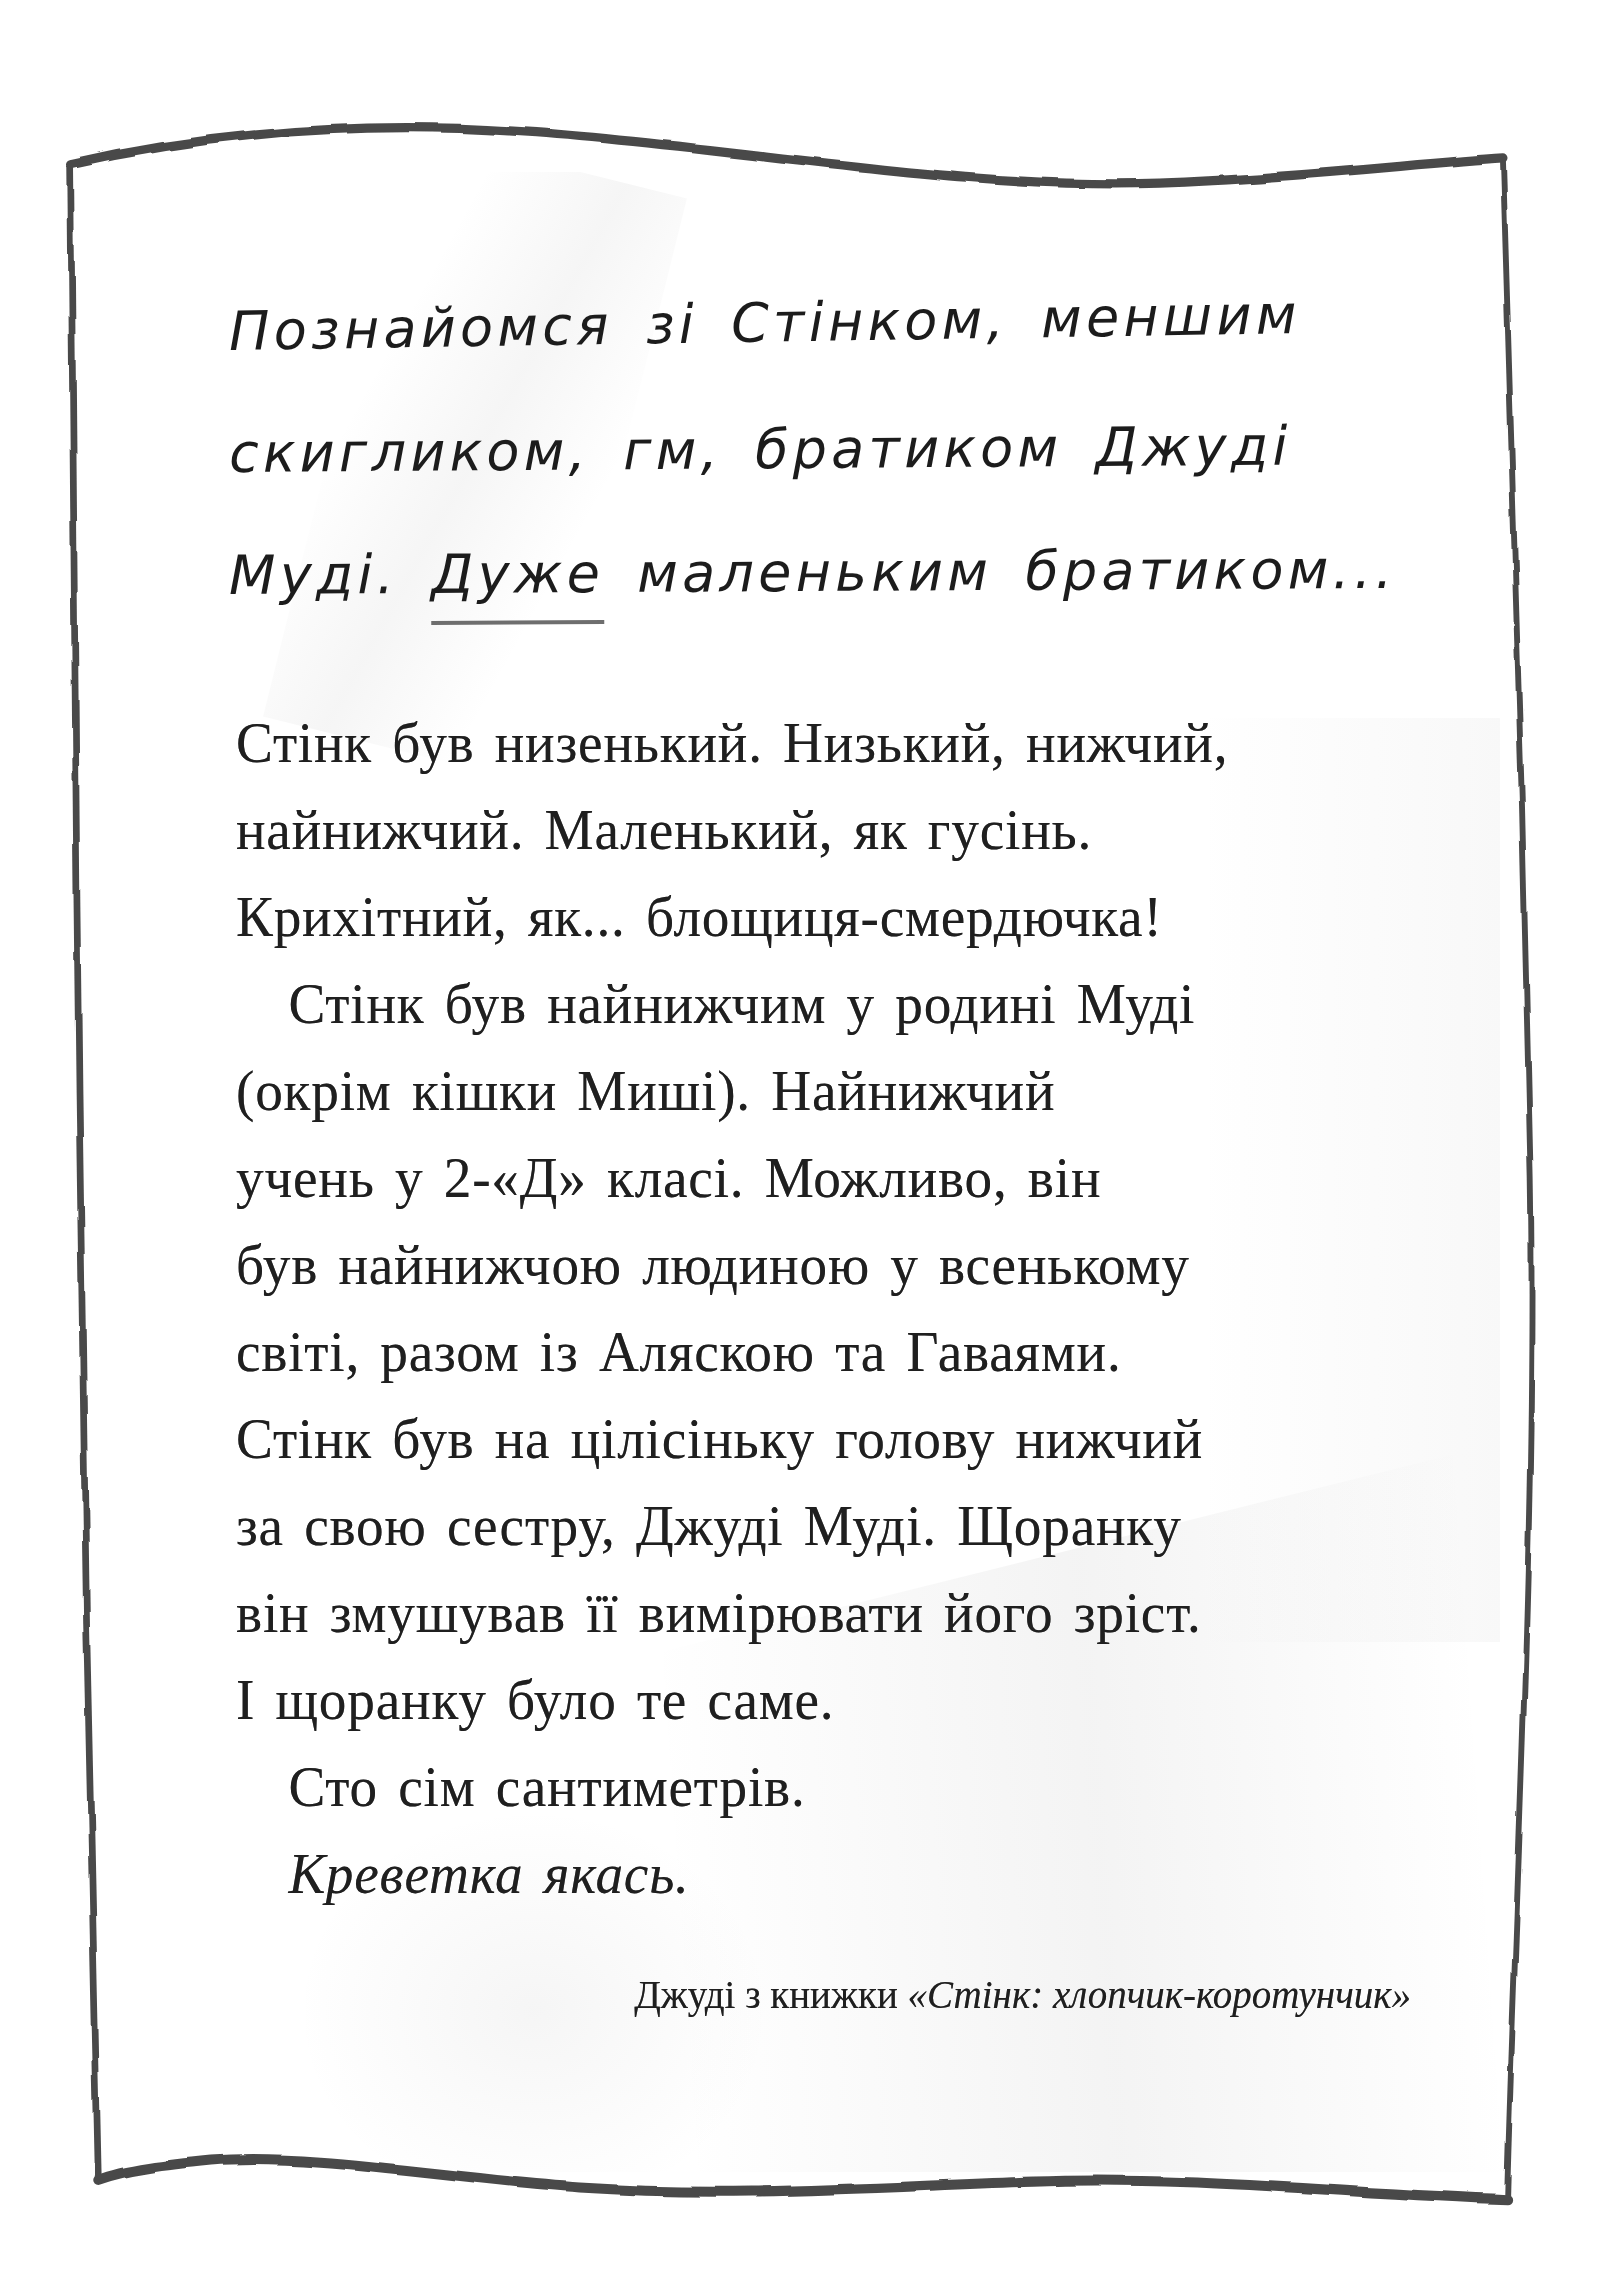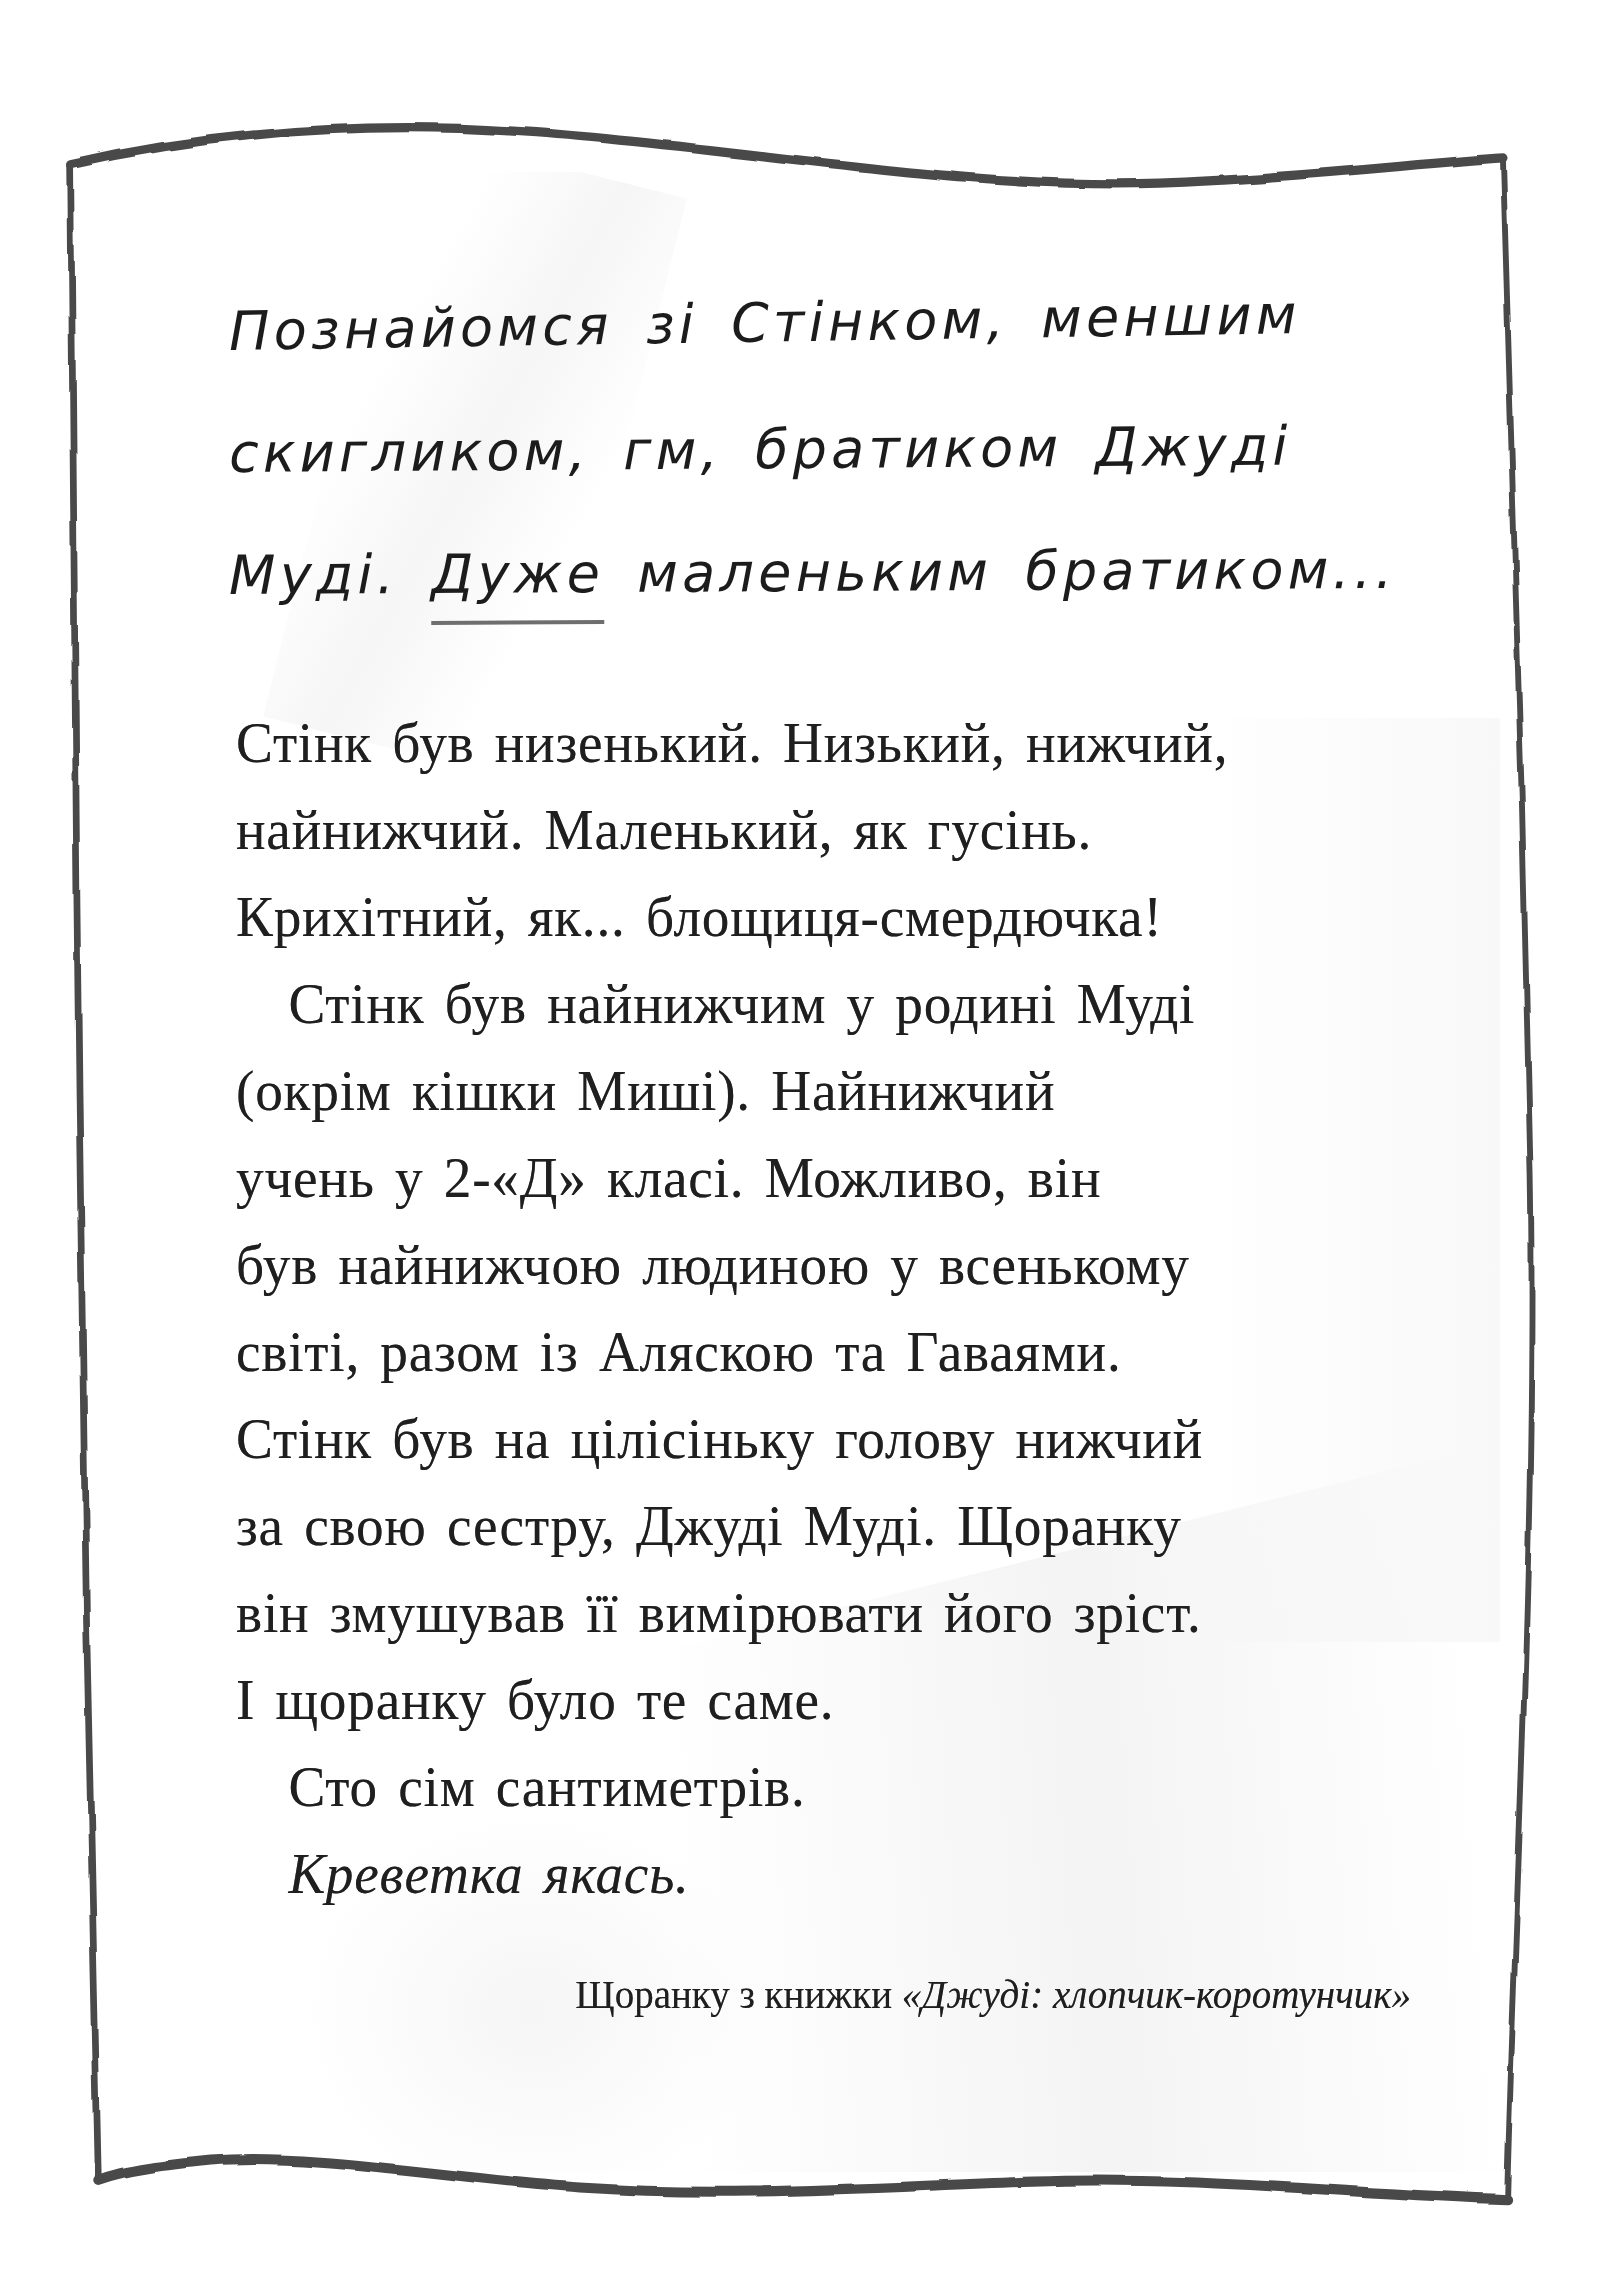--- a/index.html
+++ b/index.html
@@ -144,17 +144,17 @@
     <div class="b-line">світі, разом із Аляскою та Гаваями.</div>
     <div class="b-line">Стінк був на цілісіньку голову нижчий</div>
     <div class="b-line">за свою сестру, Джуді Муді. Щоранку</div>
     <div class="b-line">він змушував її вимірювати його зріст.</div>
     <div class="b-line">І щоранку було те саме.</div>
     <div class="b-line indent">Сто сім сантиметрів.</div>
     <div class="b-line indent italic">Креветка якась.</div>
   </div>
 
   <div class="footer">
-    <span>Щоранку з книжки </span><span class="title-italic">«Джуді: хлопчик-коротунчик»</span>
+    <span>Джуді з книжки </span><span class="title-italic">«Стінк: хлопчик-коротунчик»</span>
   </div>
 
 </div>
 
 
 </body></html>

